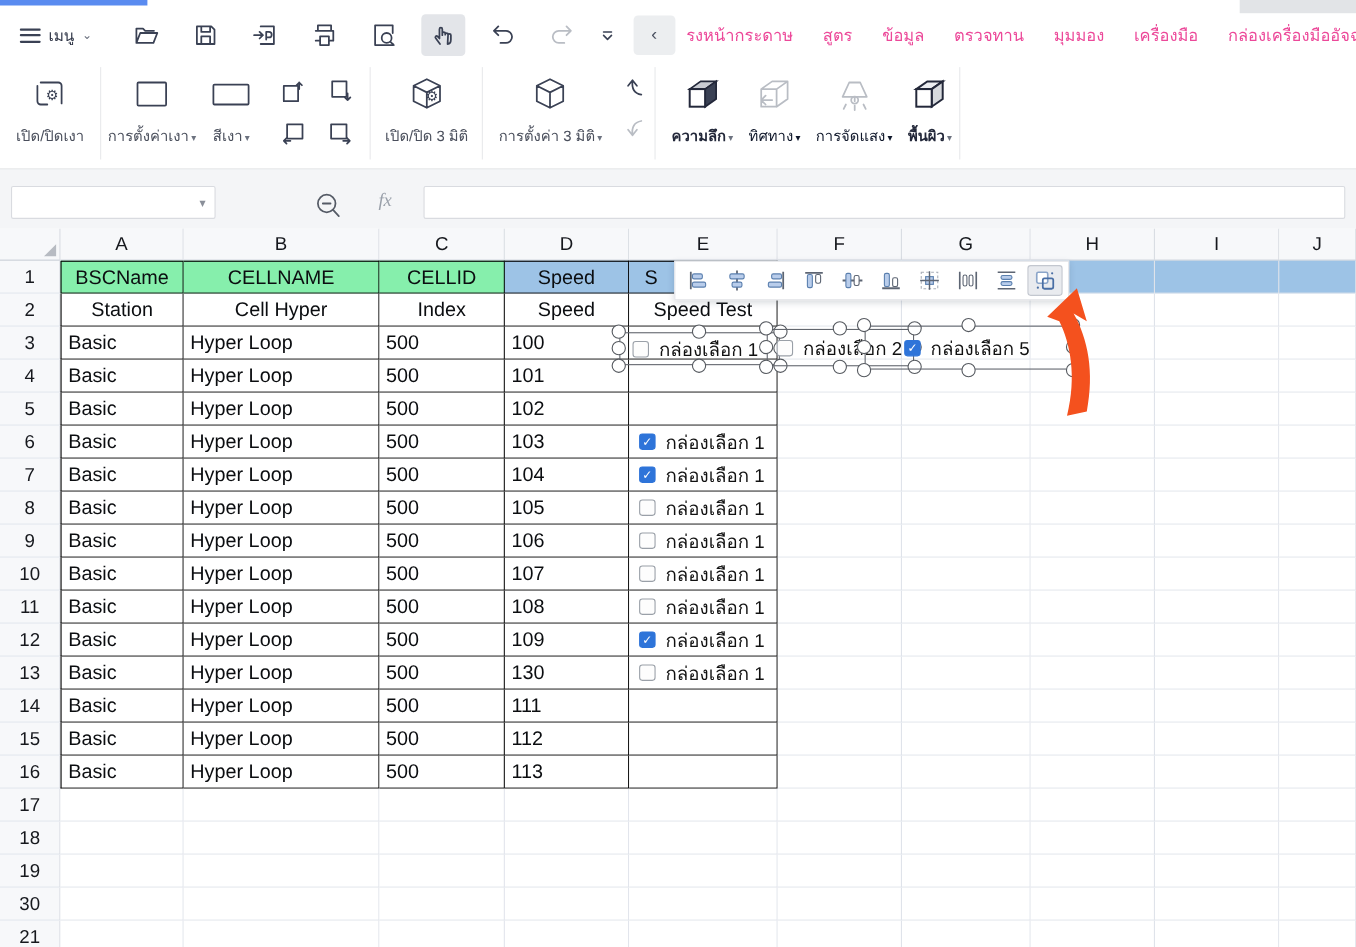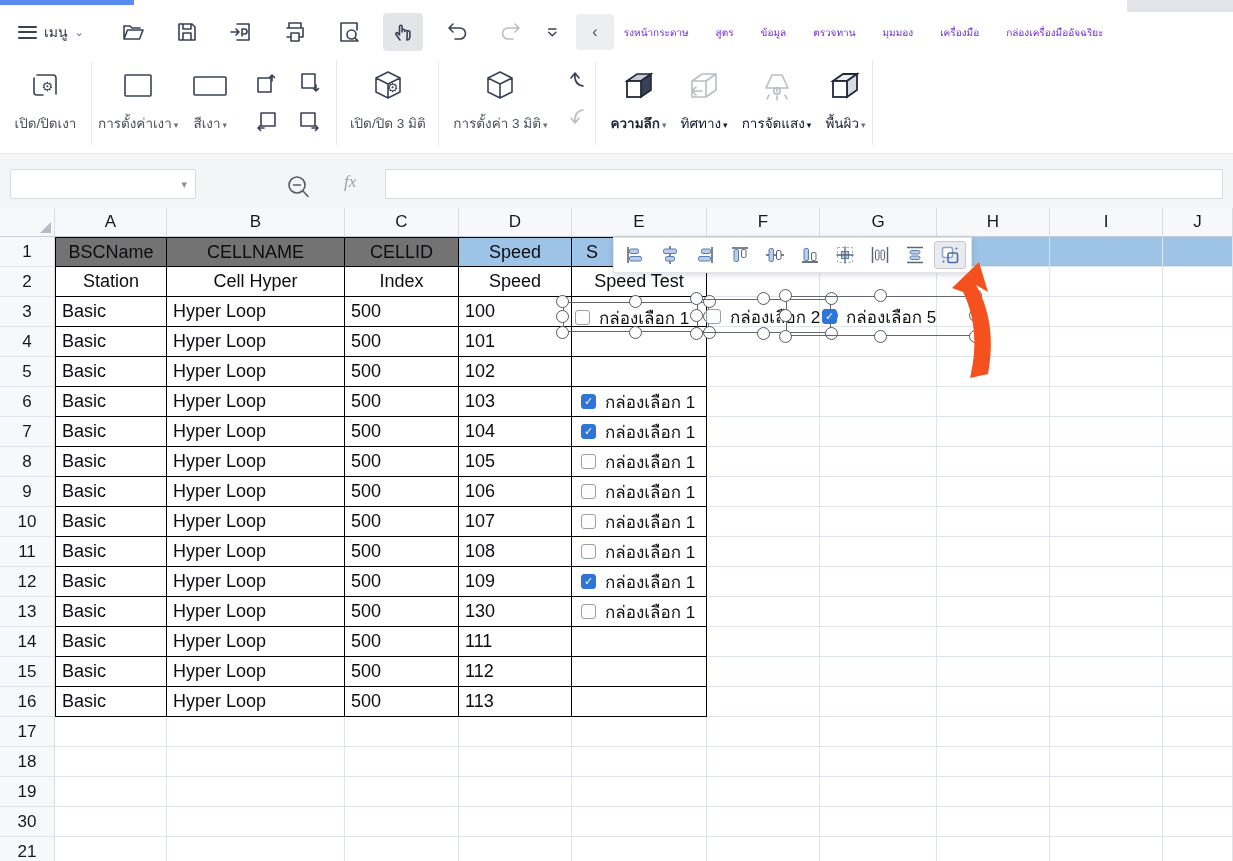--- a/index.html
+++ b/index.html
@@ -19,21 +19,21 @@
   .chev{font-size:11px;color:#6d7380;line-height:1}
   .vdiv{width:1px;height:30px;background:#e5e6e9;margin:0 10px 0 12px}
   .qicon{width:40px;height:38px;display:flex;align-items:center;justify-content:center;
     border-radius:4px;margin:0 7px;cursor:pointer;flex:none}
   .qicon svg{display:block}
   .qicon.hl{background:#e3e5e9}
   .qicon.small{width:26px;margin:0 2px}
   .collapse-btn{width:38px;height:36px;background:#eceef0;border-radius:4px;display:flex;
     align-items:center;justify-content:center;color:#4a5160;font-size:16px;margin:0 4px 0 8px;flex:none}
   .menu-tabs{display:flex;align-items:center;gap:27px;margin-left:6px;white-space:nowrap}
-  .menu-tab{font-size:10px;color:#6d28d9;cursor:pointer}
+  .menu-tab{font-size:15px;color:#ec4899;cursor:pointer}
   .tabs-end-div{width:1px;height:28px;background:#e3e4e8;margin-left:14px}
 
   
   .ribbon{position:absolute;left:0;top:55px;width:1233px;height:98px;background:#fff;display:flex}
   .rgroup{display:flex;align-items:flex-start;padding-top:7px}
   .rdiv{width:1px;height:84px;background:#e8e9ec;margin-top:6px;flex:none}
   .ritem{display:flex;flex-direction:column;align-items:center;justify-content:flex-start;
     cursor:pointer;padding:2px 6px}
   .ritem .ric{height:44px;display:flex;align-items:center;justify-content:center}
   .rlabel{font-size:13.5px;color:#4a4f5c;margin-top:4px;white-space:nowrap}
@@ -68,21 +68,21 @@
   .row{display:flex;height:30px}
   .rh{width:55px;background:#f7f8fa;border-right:1px solid #d9dde3;border-bottom:1px solid #dfe3ea;
     display:flex;align-items:center;justify-content:center;font-size:17px;color:#16181d;flex:none}
   .c{flex:none;height:30px;border-right:1px solid #dfe3ea;border-bottom:1px solid #dfe3ea;
     font-size:18px;color:#0b0d10;display:flex;align-items:center;padding-left:6px;overflow:hidden;
     white-space:nowrap;background:#fff}
   .c.ctr{justify-content:center;padding-left:0}
   .c.tb{border-right:1px solid #000;border-bottom:1px solid #000}
   .c.tbt{border-top:1px solid #000;height:30px}
   .c.tbl{border-left:1px solid #000}
-  .c.fillgray{background:#737373}
+  .c.fillgray{background:#86efac}
   .c.fillblue{background:#9dc3e6}
   .c.e1left{justify-content:flex-start;padding-left:14px}
   .wA{width:112px}.wB{width:178px}.wC{width:114px}.wD{width:113px}.wE{width:135px}
   .wF{width:113px}.wG{width:117px}.wH{width:113px}.wI{width:113px}.wJ{width:70px}
 
   
   .cb{display:flex;align-items:center;gap:9px;padding-left:3px}
   .cbbox{width:15px;height:15px;border:1px solid #9aa0a8;border-radius:3px;background:#fdfdfd;
     display:flex;align-items:center;justify-content:center;font-size:11px;color:#fff;flex:none}
   .cbbox.on{background:#2e74d9;border-color:#2e74d9}
@@ -322,21 +322,21 @@
         <span class="rlabel"><span>การจัดแสง</span><span class="dd">▾</span></span>
       </div>
       <div class="ritem">
         <div class="ric">
           <svg width="36" height="34" viewBox="0 0 36 34">
             <polygon points="6,12 16,5 30,5 20,12" fill="#eceef1" stroke="#23283a" stroke-width="1.8"></polygon>
             <polygon points="20,12 30,5 30,21 20,28" fill="#d7dade" stroke="#23283a" stroke-width="1.8"></polygon>
             <rect x="6" y="12" width="14" height="16" fill="#fff" stroke="#23283a" stroke-width="1.8"></rect>
             </svg>
         </div>
-        <span class="rlabel" style="color:#23283a;font-weight:normal"><span>พื้นผิว</span><span class="dd">▾</span></span>
+        <span class="rlabel" style="color:#23283a;font-weight:bold"><span>พื้นผิว</span><span class="dd">▾</span></span>
       </div>
     </div>
     <div class="rdiv"></div>
   </div>
 
   <div class="fbar">
     <div class="namebox">
       <span></span>
       <span>▾</span>
     </div>

